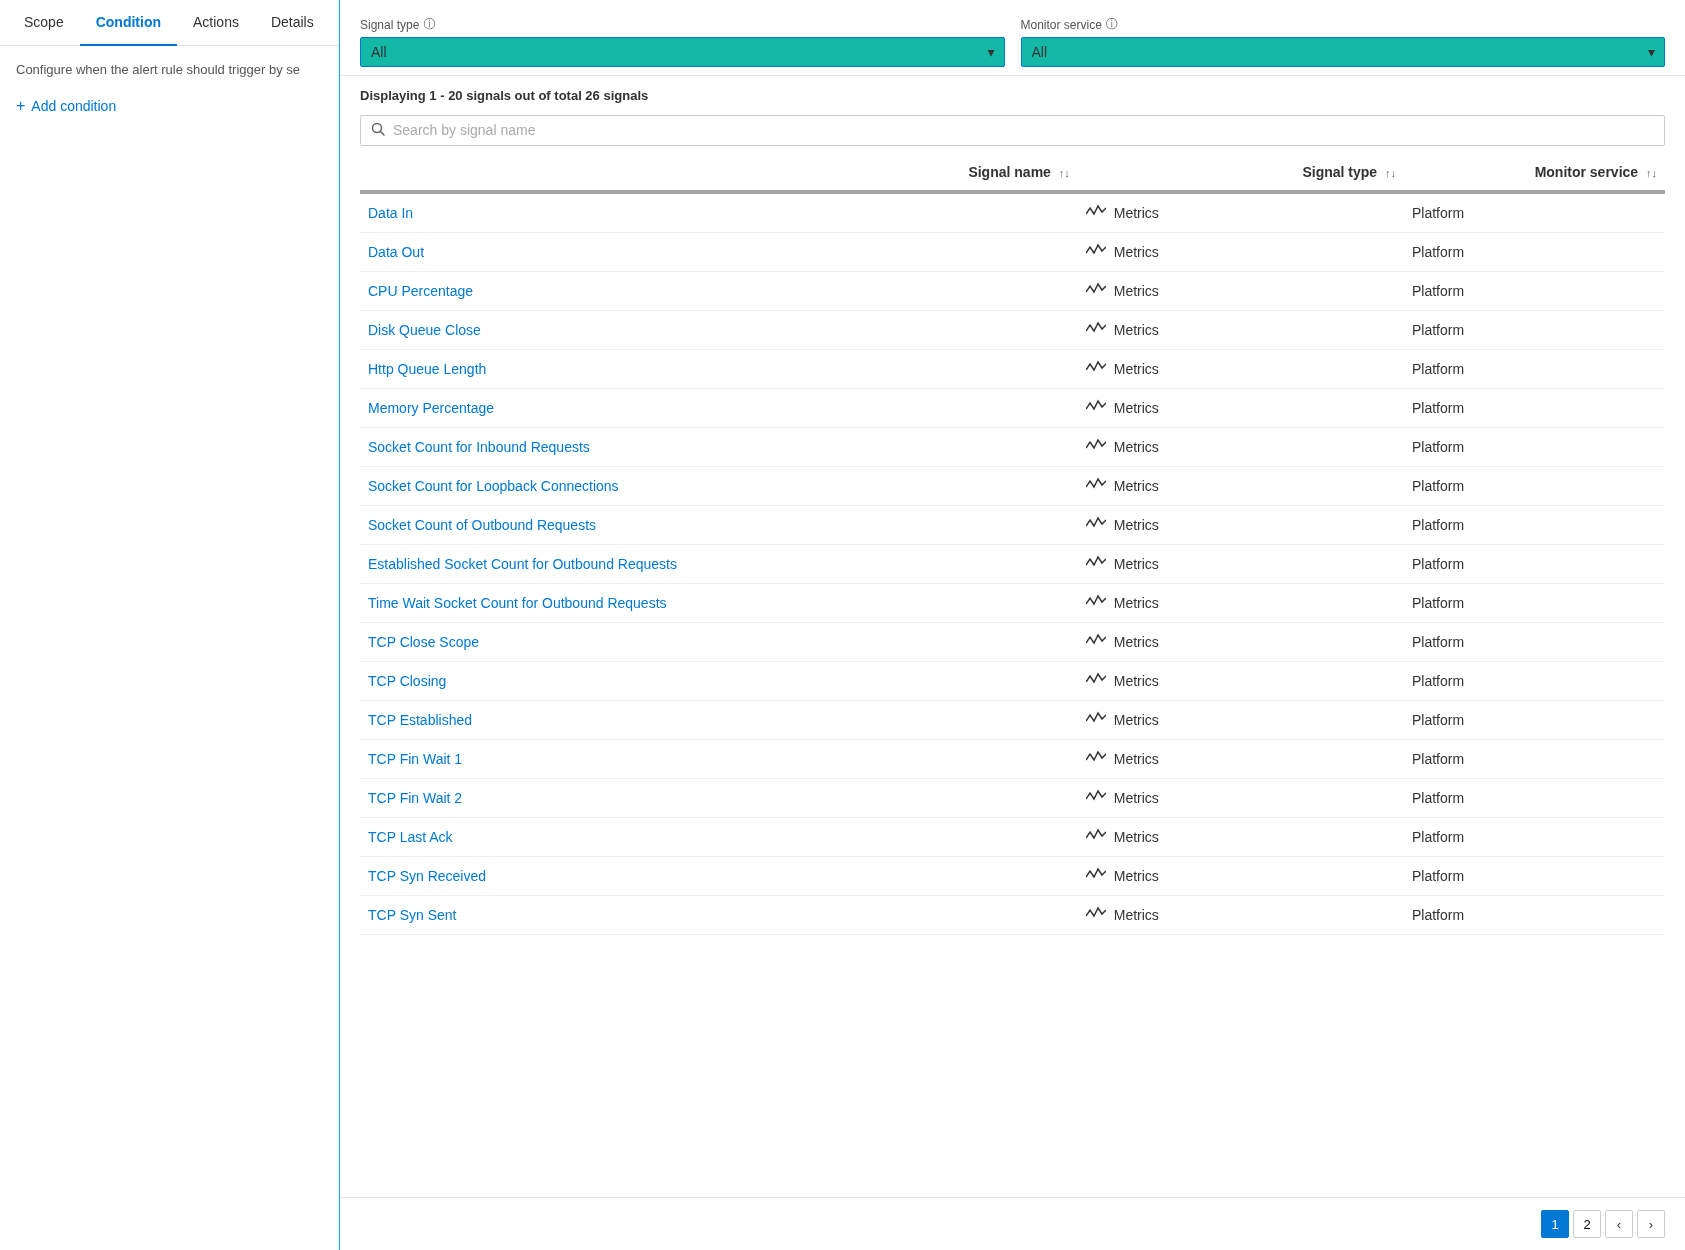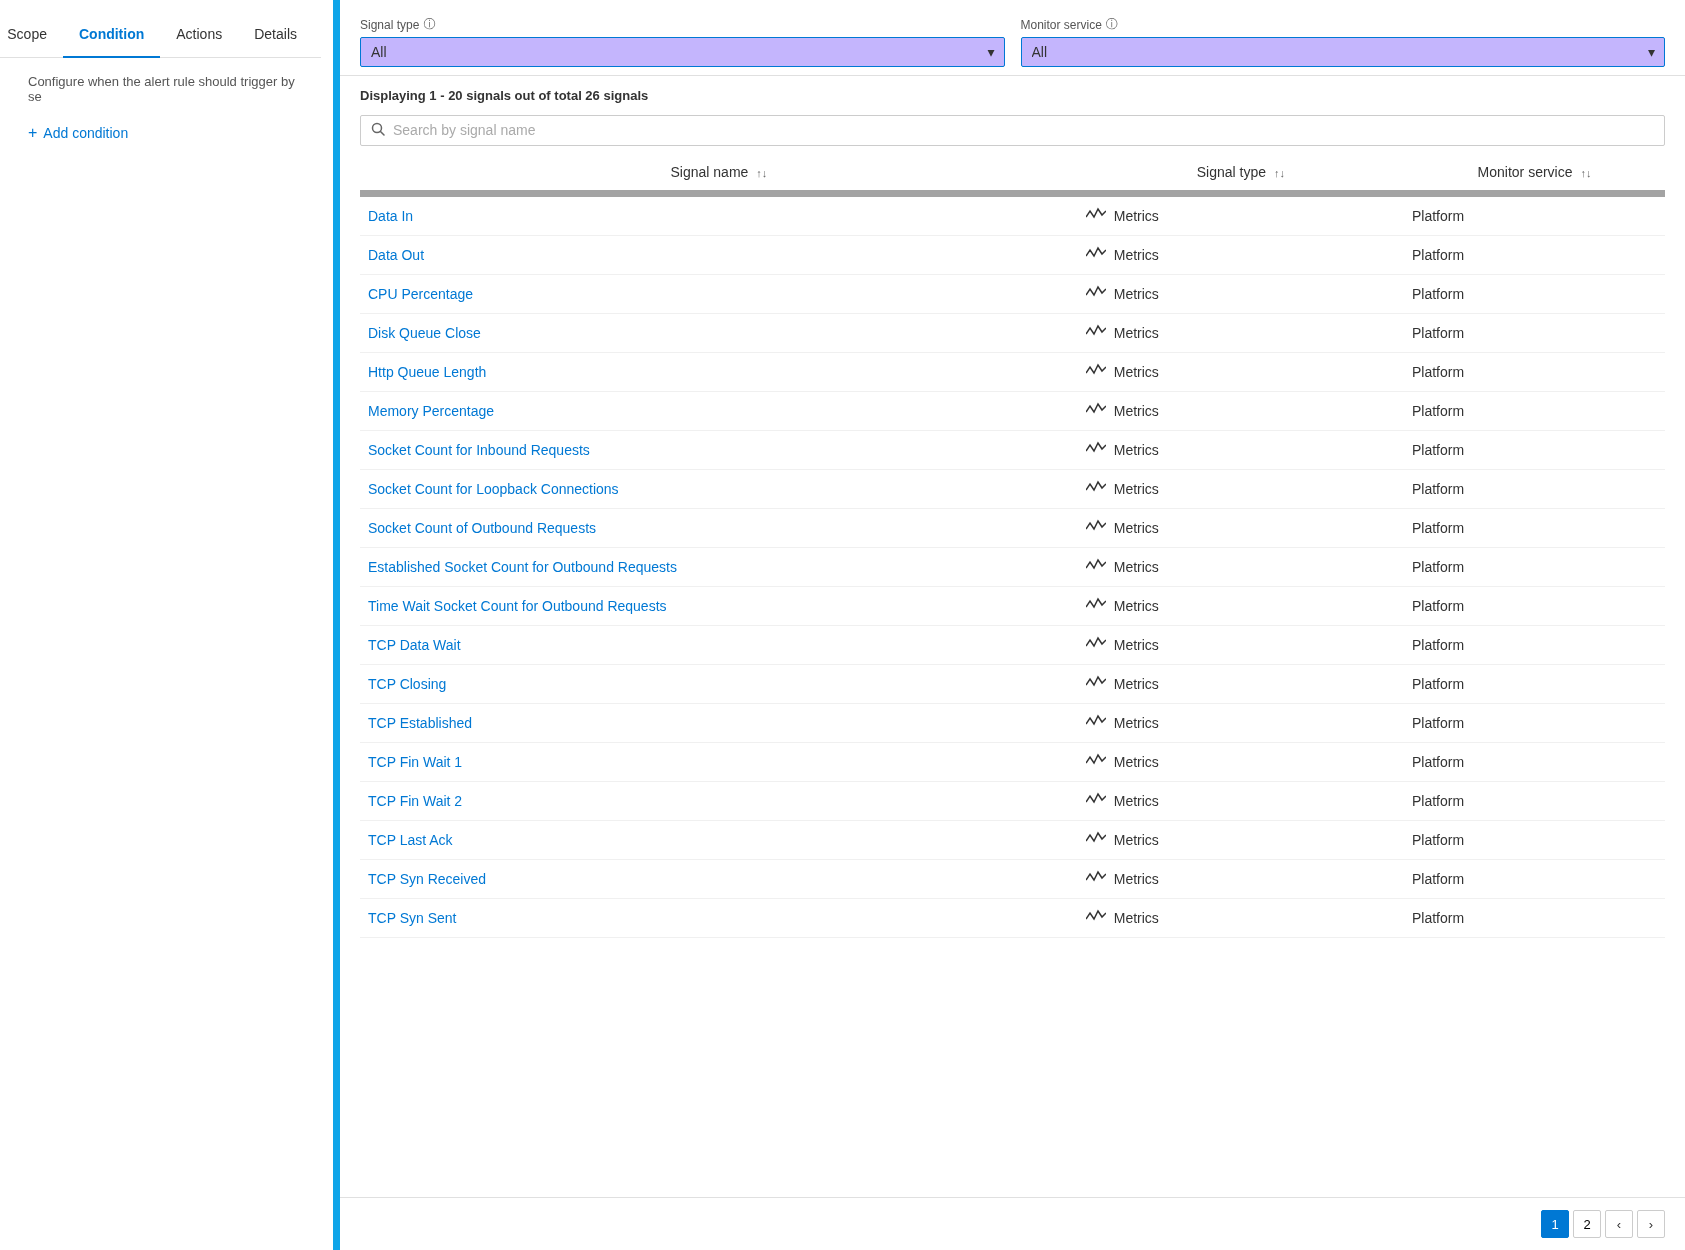--- a/index.html
+++ b/index.html
@@ -2,25 +2,24 @@
 <html><head>
   <meta charset="utf-8">
   <style>
     * { box-sizing: border-box; margin: 0; padding: 0; }
     body { font-family: 'Segoe UI', sans-serif; font-size: 14px; color: #333; background: #fff; display: flex; height: 100vh; overflow: hidden; }
 
     
     .sidebar {
       width: 340px;
       min-width: 340px;
-      border-right: 7px solid #0ea5e9;
-      padding: 12px;
+      border-right: 1px solid #0ea5e9;
+      padding: 0;
       display: flex;
       flex-direction: column;
-      align-items: flex-end;
     }
     .nav-tabs {
       display: flex;
       border-bottom: 1px solid #e0e0e0;
       padding: 0 8px;
     }
     .nav-tab {
       padding: 14px 16px;
       cursor: pointer;
       color: #333;
@@ -80,21 +79,21 @@
       color: #555;
       display: flex;
       align-items: center;
       gap: 4px;
     }
     .filter-select {
       border: 1px solid #0078d4;
       border-radius: 2px;
       padding: 6px 32px 6px 10px;
       appearance: none;
-      background: #c4b5fd;
+      background: #14b8a6;
       font-size: 14px;
       color: #333;
       cursor: pointer;
       position: relative;
       width: 100%;
     }
     .select-wrapper {
       position: relative;
     }
     .select-wrapper::after {
@@ -141,26 +140,26 @@
     .table-container {
       flex: 1;
       overflow-y: auto;
       padding: 0 20px;
     }
     table {
       width: 100%;
       border-collapse: collapse;
     }
     thead th {
-      text-align: center;
+      text-align: right;
       padding: 10px 8px;
-      font-weight: 400;
-      font-size: 14px;
-      color: #333;
-      border-bottom: 7px solid #a3a3a3;
+      font-weight: 700;
+      font-size: 14px;
+      color: #333;
+      border-bottom: 4px solid #a3a3a3;
       white-space: nowrap;
       position: sticky;
       top: 0;
       background: #fff;
       z-index: 1;
     }
     .sort-icon {
       display: inline-block;
       font-size: 11px;
       color: #666;
@@ -447,21 +446,21 @@
               <div class="signal-type-cell">
                 <span class="metrics-icon"><svg width="20" height="14" viewBox="0 0 20 14">
                     <polyline points="0,10 4,4 8,10 12,2 16,8 20,4" fill="none" stroke="#333" stroke-width="1.5"></polyline>
                   </svg></span>
                 <span>Metrics</span>
               </div>
             </td>
             <td>Platform</td>
           </tr>
           <tr>
-            <td><a class="signal-link" href="#">TCP Data Wait</a></td>
+            <td><a class="signal-link" href="#">TCP Close Scope</a></td>
             <td>
               <div class="signal-type-cell">
                 <span class="metrics-icon"><svg width="20" height="14" viewBox="0 0 20 14">
                     <polyline points="0,10 4,4 8,10 12,2 16,8 20,4" fill="none" stroke="#333" stroke-width="1.5"></polyline>
                   </svg></span>
                 <span>Metrics</span>
               </div>
             </td>
             <td>Platform</td>
           </tr>

